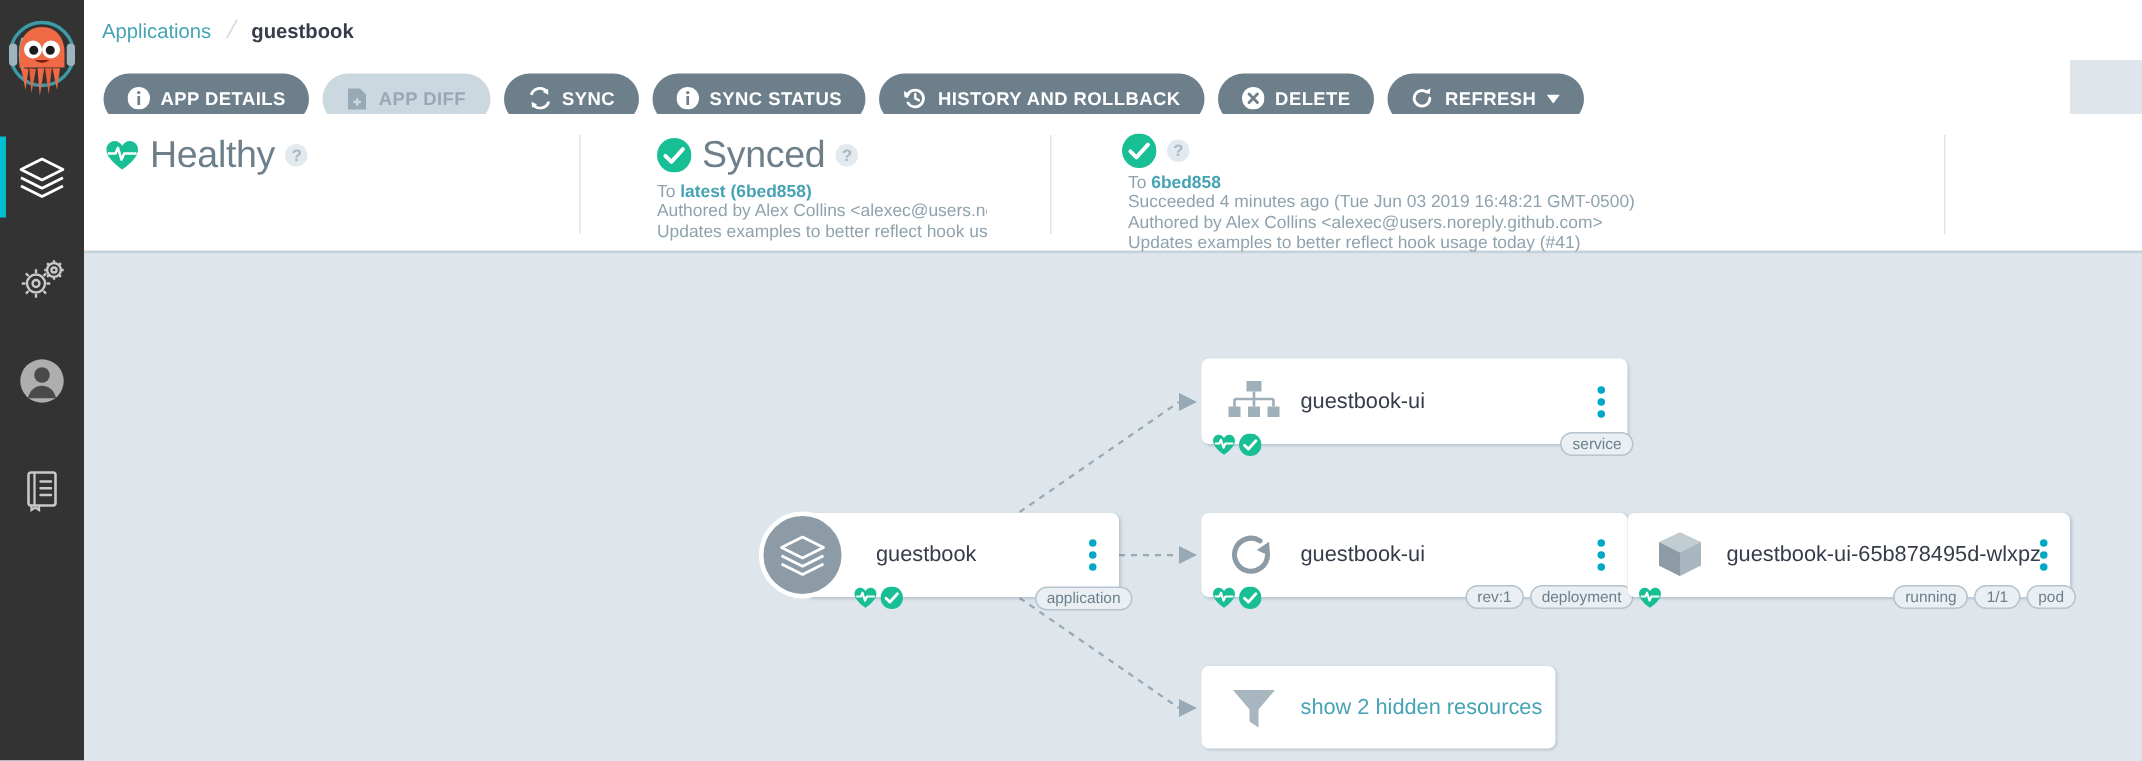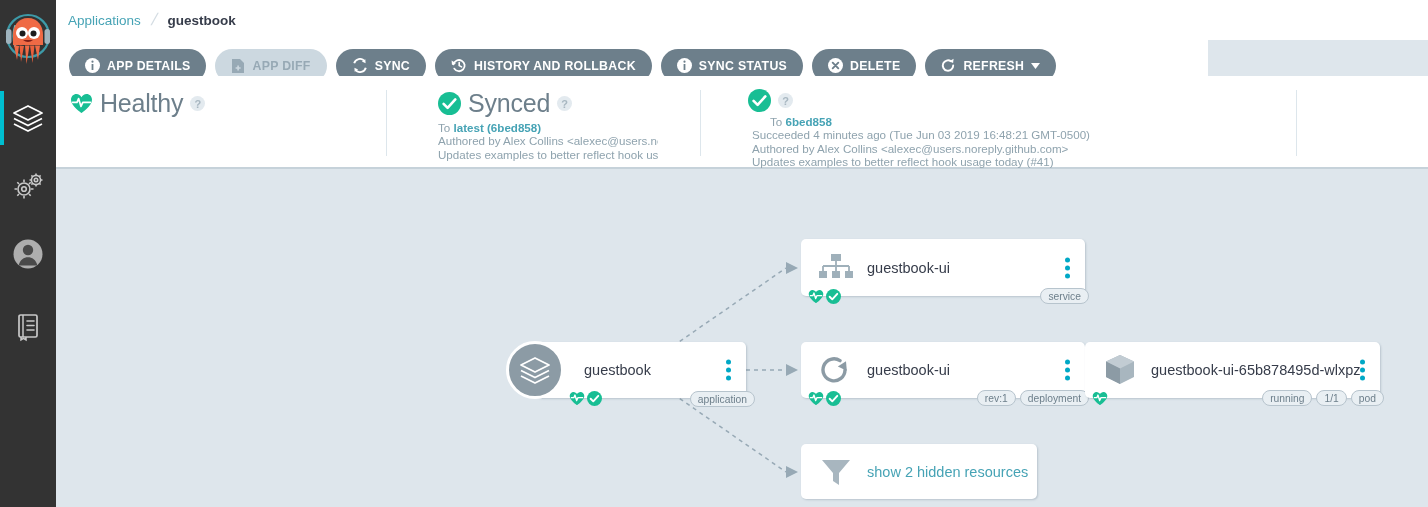--- a/index.html
+++ b/index.html
@@ -44,21 +44,21 @@
   }
   .crumb-sep {
     color: #d4dde3; font-size: 17px; margin: 0 11px;
     transform: skewX(-16deg); display: inline-block;
   }
   .crumb-current { color: #363c4a; font-size: 13.5px; font-weight: bold; }
 
   
   .toolbar {
     position: absolute; left: 56px; top: 40px;
-    width: 1152px; height: 52px;
+    width: 1324px; height: 52px;
     background: #ffffff;
     border-bottom: 1px solid #e8eef2;
     display: flex; align-items: center;
     padding-left: 13px; gap: 9px;
   }
   .tb-btn {
     height: 34px; border-radius: 17px;
     background: #6d7f8b; color: #ffffff;
     font-size: 12.3px; font-weight: bold; letter-spacing: .3px;
     display: flex; align-items: center; gap: 7px;
@@ -261,38 +261,38 @@
             <path d="M13.6 5.2 L9.9 3.4 L13.3 1.2 Z" fill="#ffffff"></path>
             <path d="M13.8 9.7 A6 6 0 0 1 3.6 12.1" fill="none" stroke="#ffffff" stroke-width="1.9"></path>
             <path d="M2.4 9.8 L6.1 11.6 L2.7 13.8 Z" fill="#ffffff"></path>
           </svg>
       </span>
       <span>SYNC</span>
     </button>
 
     <button class="tb-btn">
       <span class="tb-ico">
+        <svg width="15" height="15" viewBox="0 0 15 15">
+            <circle cx="7.5" cy="7.5" r="7.5" fill="#ffffff"></circle>
+            <rect x="6.6" y="6" width="1.8" height="6" fill="#6d7f8b"></rect>
+            <circle cx="7.5" cy="3.7" r="1.1" fill="#6d7f8b"></circle>
+          </svg>
+      </span>
+      <span>SYNC STATUS</span>
+    </button>
+
+    <button class="tb-btn">
+      <span class="tb-ico">
         <svg width="16" height="15" viewBox="0 0 16 15">
             <path d="M2.6 6.4 A5.6 5.6 0 1 1 3.3 10.6" fill="none" stroke="#ffffff" stroke-width="1.8" stroke-linecap="round"></path>
             <path d="M0.6 2.6 L5 5.2 L1 7 Z" fill="#ffffff"></path>
             <path d="M8.2 4.6 L8.2 7.6 L10.6 8.9" fill="none" stroke="#ffffff" stroke-width="1.6" stroke-linecap="round"></path>
           </svg>
       </span>
       <span>HISTORY AND ROLLBACK</span>
-    </button>
-
-    <button class="tb-btn">
-      <span class="tb-ico">
-        <svg width="15" height="15" viewBox="0 0 15 15">
-            <circle cx="7.5" cy="7.5" r="7.5" fill="#ffffff"></circle>
-            <rect x="6.6" y="6" width="1.8" height="6" fill="#6d7f8b"></rect>
-            <circle cx="7.5" cy="3.7" r="1.1" fill="#6d7f8b"></circle>
-          </svg>
-      </span>
-      <span>SYNC STATUS</span>
     </button>
 
     <button class="tb-btn">
       <span class="tb-ico">
         <svg width="15" height="15" viewBox="0 0 15 15">
             <circle cx="7.5" cy="7.5" r="7.5" fill="#ffffff"></circle>
             <path d="M4.7 4.7 L10.3 10.3 M10.3 4.7 L4.7 10.3" stroke="#6d7f8b" stroke-width="1.9" stroke-linecap="round"></path>
           </svg>
       </span>
       <span>DELETE</span>
@@ -351,21 +351,21 @@
     <div class="spanel divided" style="left:644px; width:652px;">
       <div class="s-title-row" style="padding-left:52px; margin-bottom:3px;">
         <span style="margin-left:-4px;">
           <svg width="23" height="23" viewBox="0 0 23 23">
               <circle cx="11.5" cy="11.5" r="11.5" fill="#18be94"></circle>
               <path d="M5.6 11.9 L9.6 15.9 L17.3 7.4" fill="none" stroke="#ffffff" stroke-width="2.6" stroke-linecap="round" stroke-linejoin="round"></path>
             </svg>
         </span>
         <span class="qmark">?</span>
       </div>
-      <div class="s-line" style="padding-left:70px;">
+      <div class="s-line" style="padding-left:52px;">
         <span>To</span>
         <span class="s-link">6bed858</span>
       </div>
       <div class="s-line" style="padding-left:52px;">Succeeded 4 minutes ago (Tue Jun 03 2019 16:48:21 GMT-0500)</div>
       <div class="s-line" style="padding-left:52px;">Authored by Alex Collins &lt;alexec@users.noreply.github.com&gt;</div>
       <div class="s-line" style="padding-left:52px;">Updates examples to better reflect hook usage today (#41)</div>
     </div>
 
     <div class="spanel divided" style="left:1240px; width:132px;"></div>
   </div>

